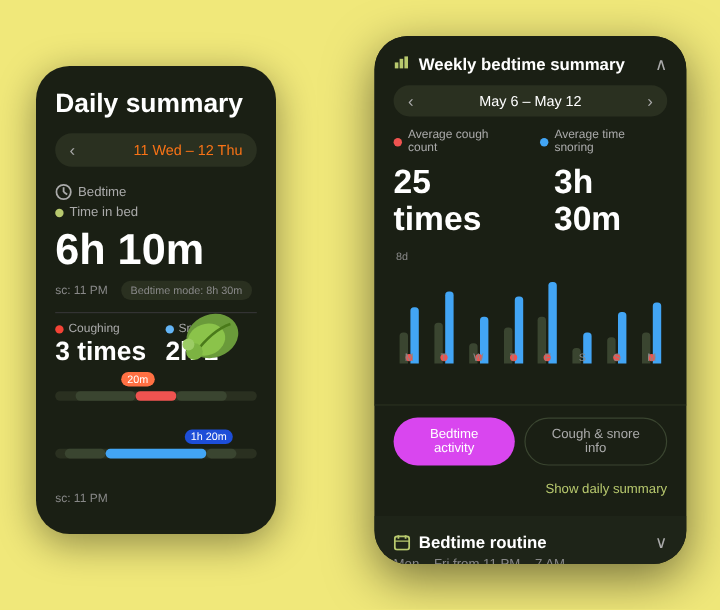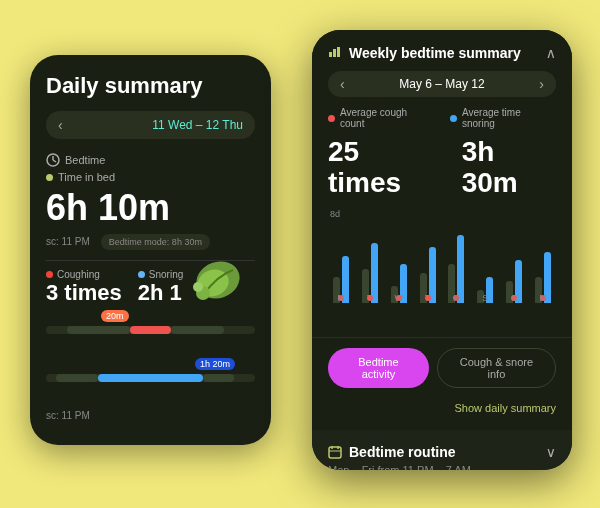--- a/index.html
+++ b/index.html
@@ -19,21 +19,21 @@
       display: flex;
       align-items: center;
       justify-content: center;
       position: relative;
       width: 100%;
       height: 100%;
     }
 
     
     .phone-left {
-      width: 241px;
+      width: 200px;
       height: 390px;
       background: #1a1f14;
       border-radius: 28px;
       position: absolute;
       left: 30px;
       top: 55px;
       overflow: hidden;
       box-shadow: 0 8px 32px rgba(0,0,0,0.4);
       z-index: 1;
     }
@@ -61,21 +61,21 @@
     }
 
     .nav-arrow {
       color: #aaa;
       font-size: 14px;
       cursor: pointer;
     }
 
     .nav-date-left {
       font-size: 12px;
-      color: #5eead4;
+      color: #f97316;
     }
 
     .section-label {
       font-size: 11px;
       color: #aaa;
       display: flex;
       align-items: center;
       gap: 5px;
       margin-bottom: 4px;
     }

